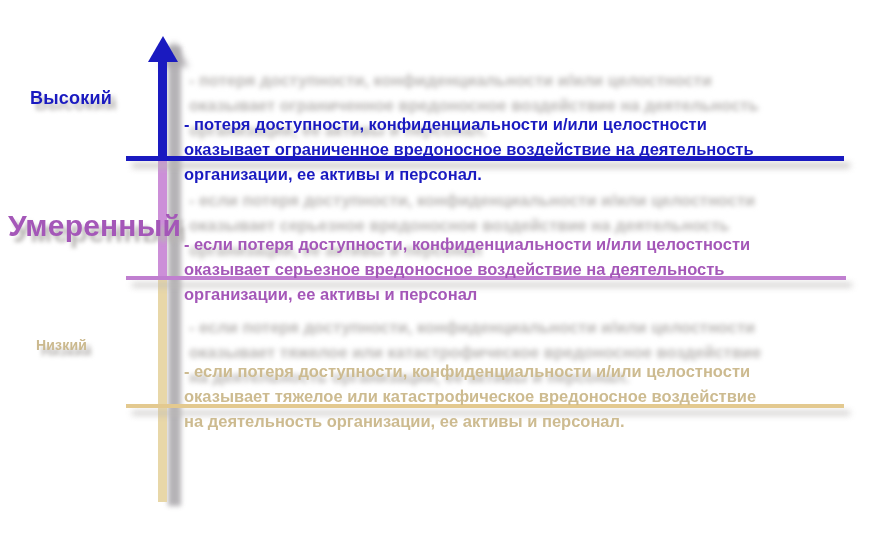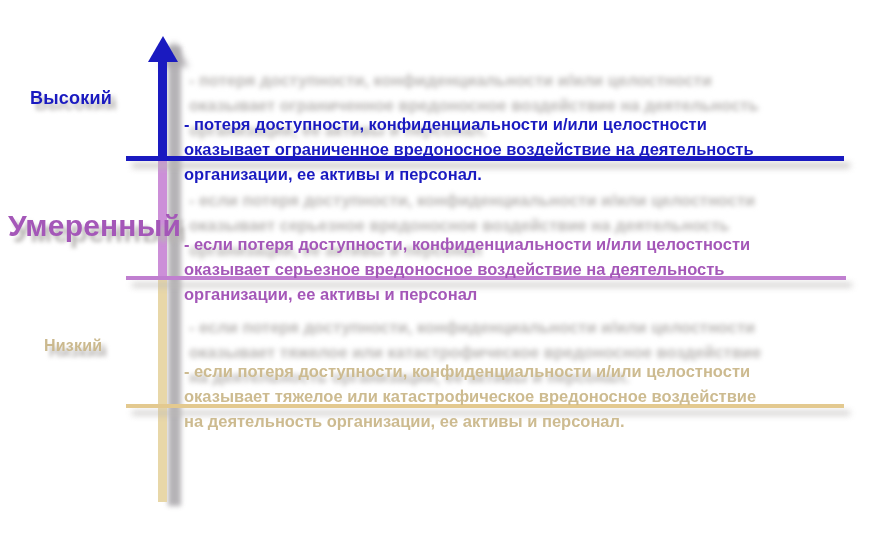--- a/index.html
+++ b/index.html
@@ -116,23 +116,23 @@
     font-size: 18px;
     color: #1a1ac0;
   }
   .lbl-mod {
     left: 8px;
     top: 209px;
     font-size: 30px;
     color: #a457b8;
   }
   .lbl-low {
-    left: 44px;
+    left: 36px;
     top: 337px;
-    font-size: 16px;
+    font-size: 14px;
     color: #cbb98e;
   }
 
   
   .desc {
     position: absolute;
     font-weight: bold;
     line-height: 25px;
     white-space: pre-line;
   }

